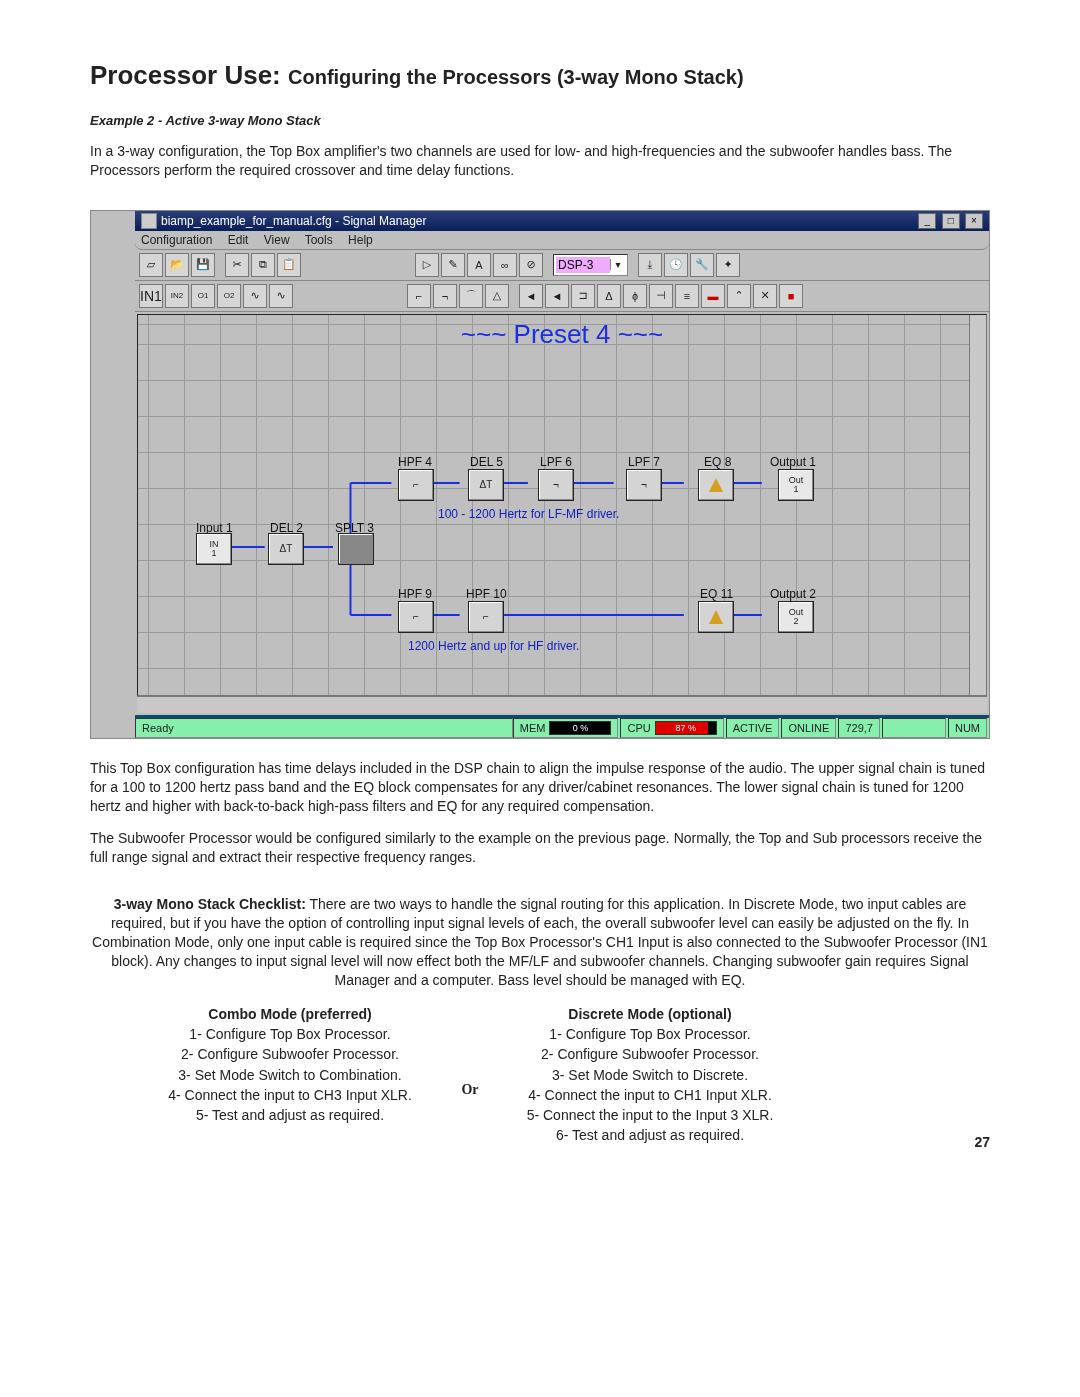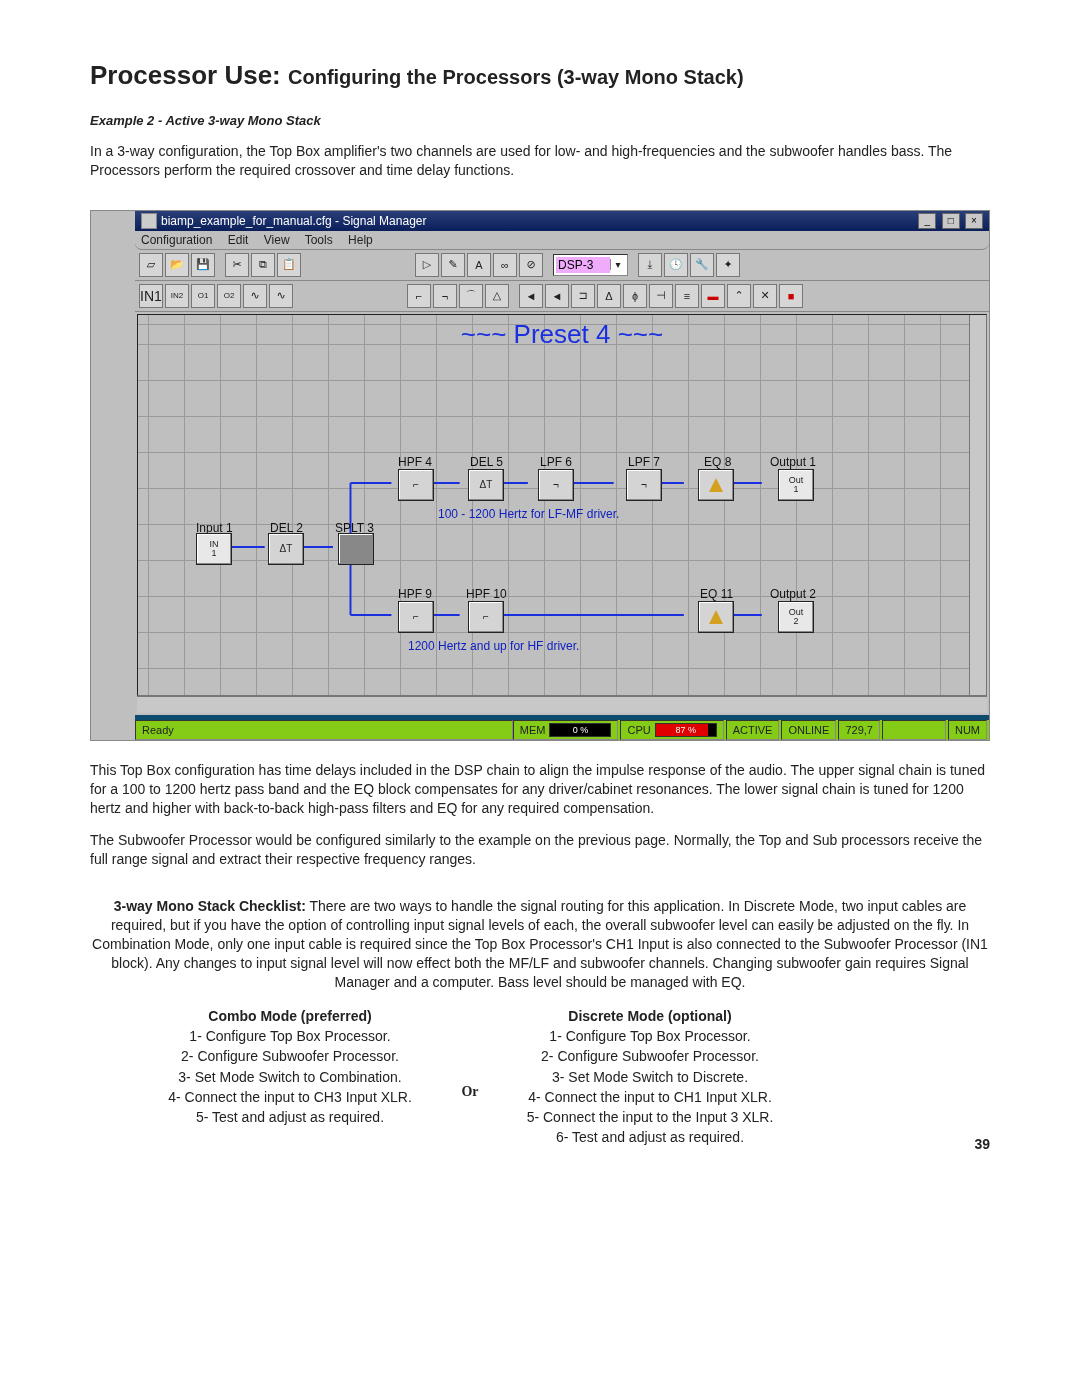--- a/index.html
+++ b/index.html
@@ -37,21 +37,21 @@
     background-image: repeating-linear-gradient(0deg,#9a9a9a 0,#9a9a9a 1px,transparent 1px,transparent 36px),
                       repeating-linear-gradient(90deg,#9a9a9a 0,#9a9a9a 1px,transparent 1px,transparent 36px);
     background-position: 10px 10px;
   }
   .preset { position:absolute; top:4px; left:50%; transform:translateX(-50%); color:#1a2fe0; font-size:26px; font-family:Arial; }
   .node { position:absolute; width:34px; height:30px; border:1px solid #222; background:#d4d4d4; box-shadow:inset -1px -1px 0 #888, inset 1px 1px 0 #fff; display:flex; align-items:center; justify-content:center; font-size:10px;}
   .nlabel { position:absolute; font-size:12px; color:#111; white-space:nowrap; }
   .note { position:absolute; font-size:12px; color:#1020c0; }
   .vscroll{position:absolute;right:0;top:0;bottom:0;width:16px;background:#c8c8c8;border-left:1px solid #777;}
   .hscroll{height:16px;background:#c8c8c8;border-top:1px solid #777;}
-  .statusbar{background:#84cc16;border-top:5px solid #0c4a6e;display:flex;font-size:11px;align-items:center;height:20px;}
+  .statusbar{background:#86efac;border-top:3px solid #0c4a6e;display:flex;font-size:11px;align-items:center;height:20px;}
   .statusbar .cell{border:1px inset #888;padding:1px 6px;margin-right:2px;height:16px;display:flex;align-items:center;}
   .statusbar .grow{flex:1;border:1px inset #888;padding:1px 6px;height:16px;display:flex;align-items:center;}
   .bar{display:inline-block;width:60px;height:12px;border:1px solid #333;background:#000;position:relative;margin-left:4px;}
   .bar .fill{position:absolute;top:0;left:0;bottom:0;background:#e00000;}
   .bar .txt{position:absolute;top:0;left:0;right:0;bottom:0;color:#fff;font-size:9px;text-align:center;line-height:12px;}
 
   svg.wires{position:absolute;top:0;left:0;width:100%;height:100%;pointer-events:none;}
 
   .checklist { margin-top: 28px; text-align: center; }
   .modes { display:flex; margin-top:14px; margin-left:50px; }
@@ -258,14 +258,14 @@
     <div class="modecol">
       <div class="mtitle">Discrete Mode (optional)</div>
       <div>1- Configure Top Box Processor.</div>
       <div>2- Configure Subwoofer Processor.</div>
       <div>3- Set Mode Switch to Discrete.</div>
       <div>4- Connect the input to CH1 Input XLR.</div>
       <div>5- Connect the input to the Input 3 XLR.</div>
       <div>6- Test and adjust as required.</div>
     </div>
   </div>
-  <div class="pagenum">39</div>
+  <div class="pagenum">27</div>
 </div>
 
 </body></html>

